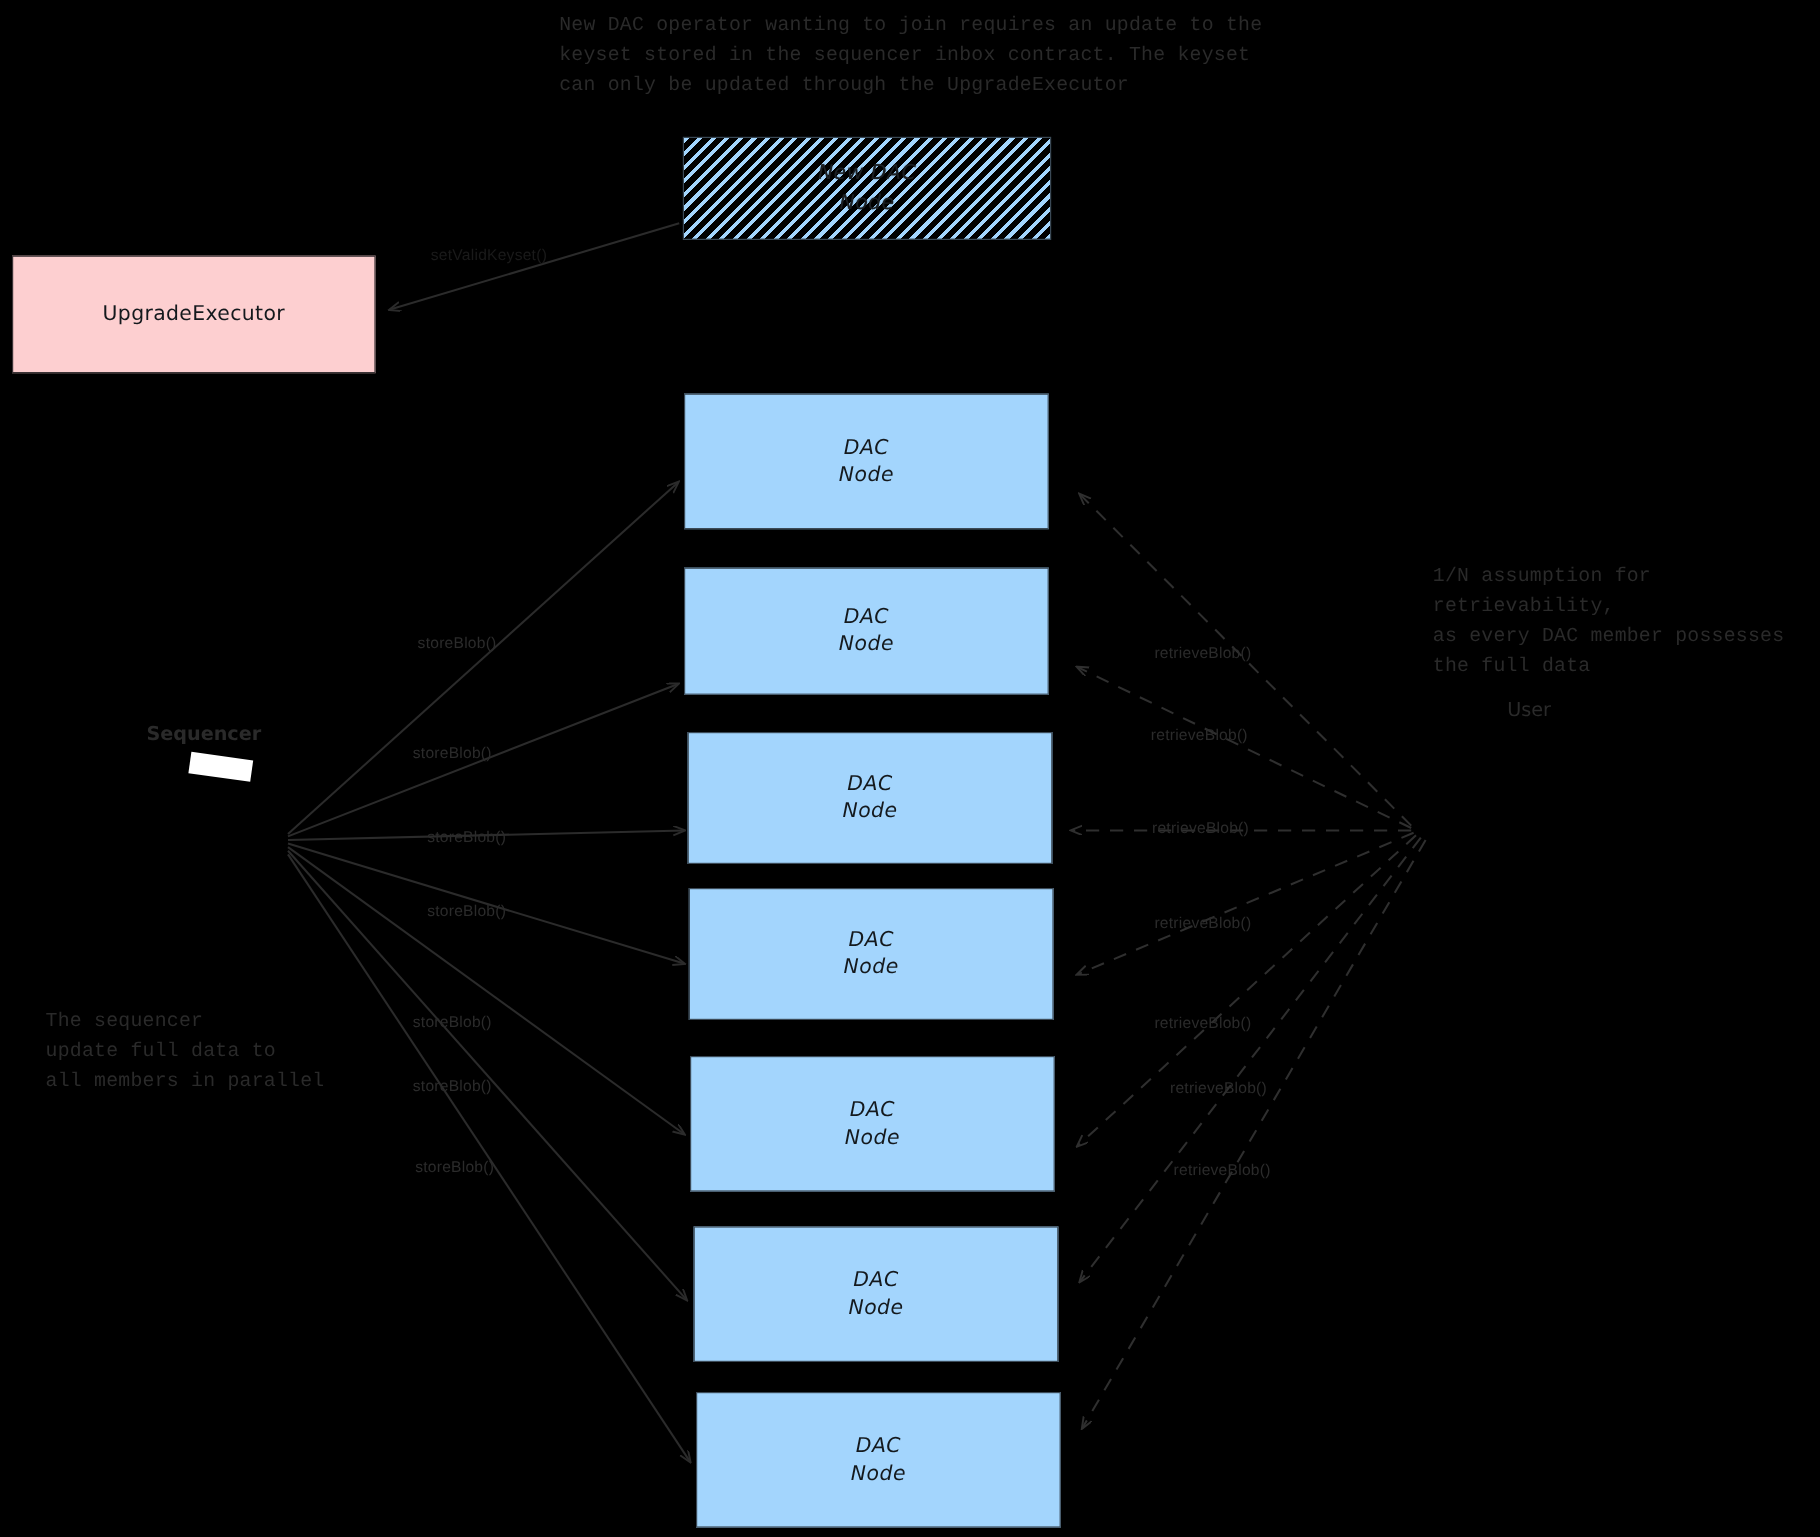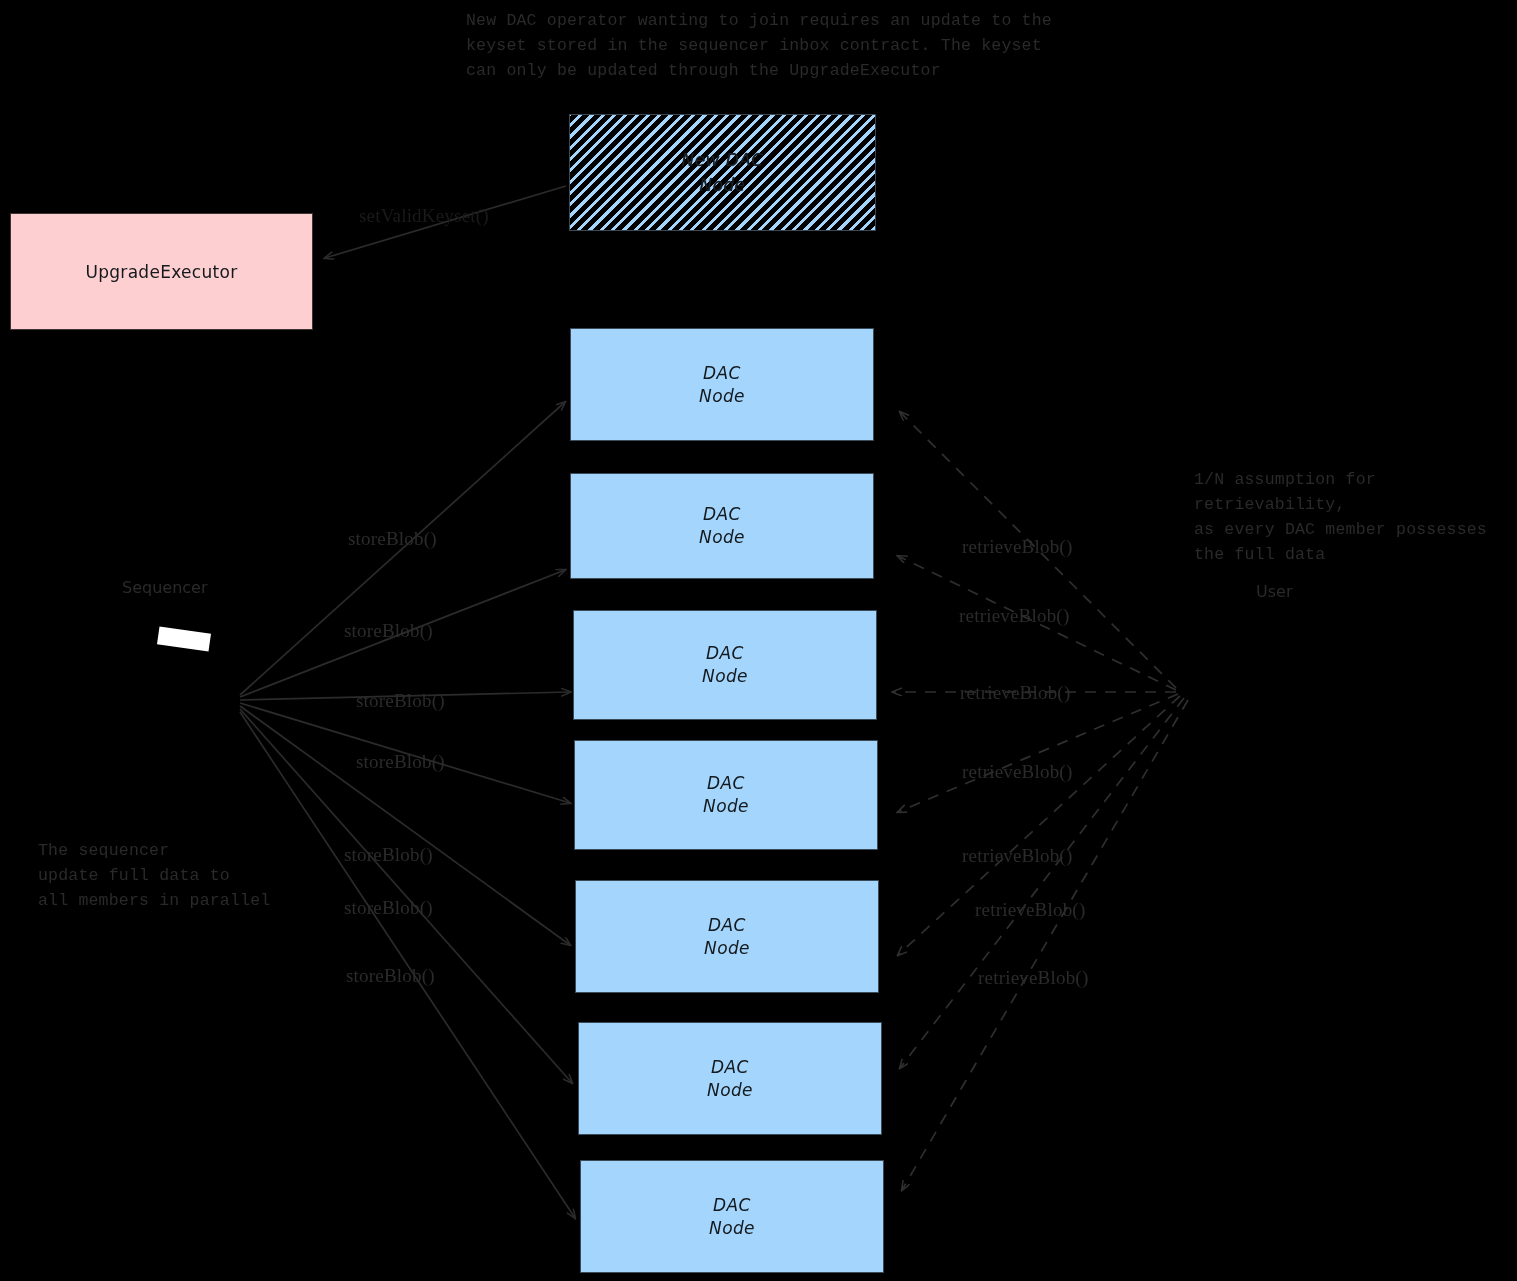--- a/index.html
+++ b/index.html
@@ -78,24 +78,24 @@
     color: #2a2a2a;
     font-size: 16.5px;
     line-height: 1.52;
     letter-spacing: 0.2px;
     white-space: pre-line;
     font-family: Liberation Mono, monospace;
   }
   .edge-label {
     position: absolute;
     color: #2b2b2b;
-    font-size: 19px;
+    font-size: 13px;
     letter-spacing: 0.2px;
     white-space: nowrap;
-    font-family: Liberation Serif, serif;
+    font-family: Liberation Sans, sans-serif;
   }
   .edge-label.dark {
     color: #1a1a1a;
   }
   .actor-label {
     position: absolute;
     color: #2a2a2a;
     font-size: 16px;
     white-space: nowrap;
     font-family: "DejaVu Sans", sans-serif;
@@ -143,26 +143,26 @@
       <path d="M1180,696 L898,955" marker-end="url(#ahd)"></path>
       <path d="M1184,698 L900,1068" marker-end="url(#ahd)"></path>
       <path d="M1188,700 L902,1190" marker-end="url(#ahd)"></path>
     </g>
   </svg>
 
   <div class="note" style="left:466px; top:8px; width:640px;">New DAC operator wanting to join requires an update to the
 keyset stored in the sequencer inbox contract. The keyset
 can only be updated through the UpgradeExecutor</div>
 
-  <div class="hatch-box" style="left:569px; top:114px; width:307px; height:117px;">
+  <div class="hatch-box" style="left:569px; top:114px; width:307px; height:86px;">
     <span>New DAC</span>
     <span class="l2">Node</span>
   </div>
 
-  <div class="upgrade-box" style="left:10px; top:213px; width:303px; height:117px;">
+  <div class="upgrade-box" style="left:10px; top:213px; width:303px; height:98px;">
     <span>UpgradeExecutor</span>
   </div>
 
   <div class="edge-label dark" style="left:359px; top:205px;">setValidKeyset()</div>
 
   <div class="node-box" style="left:570px; top:328px; width:304px; height:113px;">
     <span>DAC</span>
     <span class="l2">Node</span>
   </div>
 
@@ -189,21 +189,21 @@
   <div class="node-box" style="left:578px; top:1022px; width:304px; height:113px;">
     <span>DAC</span>
     <span class="l2">Node</span>
   </div>
 
   <div class="node-box" style="left:580px; top:1160px; width:304px; height:113px;">
     <span>DAC</span>
     <span class="l2">Node</span>
   </div>
 
-  <div class="actor-label" style="left:122px; top:578px;">Sequencer</div>
+  <div class="actor-label" style="left:122px; top:602px;font-weight:bold;">Sequencer</div>
   <div class="actor-mark" style="left:158px; top:630px; width:52px; height:18px;"></div>
 
   <div class="actor-label" style="left:1256px; top:582px;">User</div>
 
   <div class="edge-label" style="left:348px; top:528px;">storeBlob()</div>
   <div class="edge-label" style="left:344px; top:620px;">storeBlob()</div>
   <div class="edge-label" style="left:356px; top:690px;">storeBlob()</div>
   <div class="edge-label" style="left:356px; top:751px;">storeBlob()</div>
   <div class="edge-label" style="left:344px; top:844px;">storeBlob()</div>
   <div class="edge-label" style="left:344px; top:897px;">storeBlob()</div>

